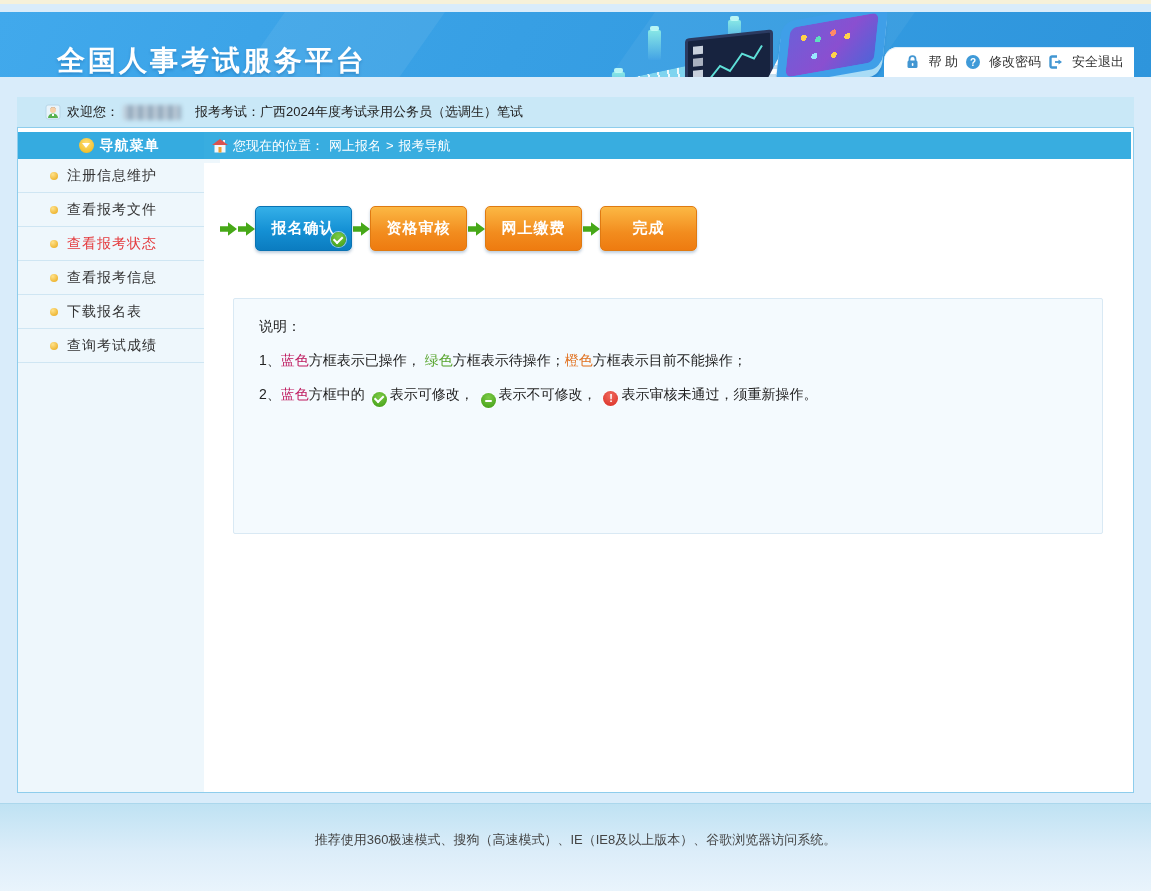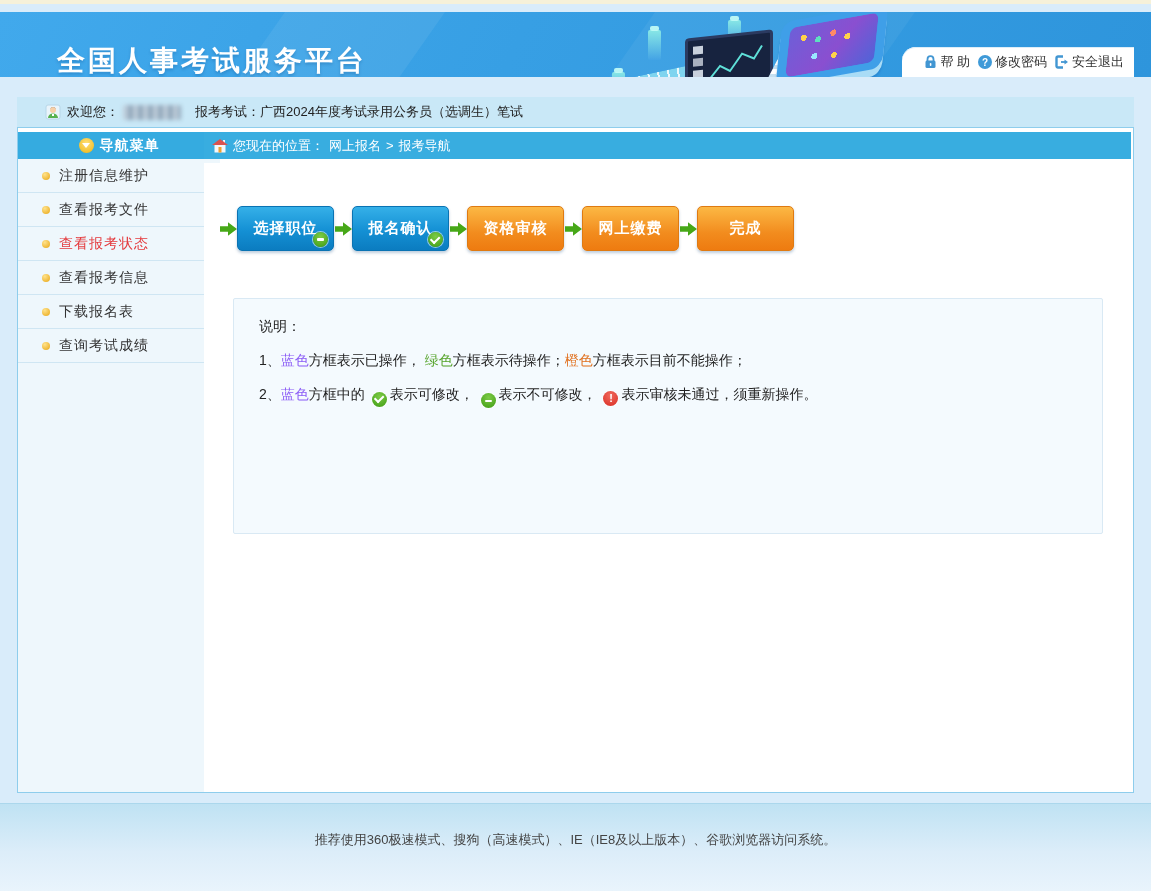--- a/index.html
+++ b/index.html
@@ -69,21 +69,21 @@
   .figure { position:absolute; width:5px; height:12px; background:#c0392b; border-radius:2px; }
   .figure::before { content:""; position:absolute; left:0.5px; top:-5px; width:4px; height:4px; border-radius:50%; background:#2c3e50; }
 
   
   .header-links {
     position:absolute; right:17px; bottom:0; height:30px; padding:0 10px 0 22px;
     background:#fff; border-radius:14px 0 0 0;
     display:flex; align-items:center; gap:8px;
     box-shadow:inset 0 1px 0 #dcedf8;
   }
-  .hlink { display:flex; align-items:center; gap:3px; font-size:13px; color:#333; text-decoration:none; cursor:pointer; }
+  .hlink { display:flex; align-items:center; gap:9px; font-size:13px; color:#333; text-decoration:none; cursor:pointer; }
   .qmark {
     display:inline-flex; width:14px; height:14px; border-radius:50%;
     background:#3f9ad8; color:#fff; font-size:10px; font-weight:bold;
     align-items:center; justify-content:center;
   }
 
   
   .welcome-bar {
     position:absolute; left:17px; top:97px; width:1117px; height:30px;
     background:#c9e8f7; display:flex; align-items:center; font-size:13px; color:#222;
@@ -105,21 +105,21 @@
     height:27px; background:#35abe0; color:#fff; font-size:14px; font-weight:bold;
     display:flex; align-items:center; justify-content:center; gap:6px; cursor:pointer; letter-spacing:1px;
   }
   .nav-toggle {
     width:15px; height:15px; border-radius:50%;
     background:radial-gradient(circle at 50% 35%,#ffe07a,#edb411);
     display:inline-flex; align-items:center; justify-content:center;
   }
   .nav-toggle::after { content:""; width:0; height:0; border-left:4px solid transparent; border-right:4px solid transparent; border-top:5px solid #fff; }
   .side-item {
-    height:34px; display:flex; align-items:center; gap:9px; padding-left:24px;
+    height:34px; display:flex; align-items:center; gap:9px; padding-left:32px;
     font-size:14px; color:#333; border-bottom:1px solid #cfe6f3; cursor:pointer; letter-spacing:1px;
   }
   .side-item .bullet {
     width:8px; height:8px; border-radius:50%;
     background:radial-gradient(circle at 35% 30%,#ffe28a,#e8a614);
   }
   .side-item.active { color:#e4393c; }
 
   .main { position:absolute; left:186px; top:4px; right:2px; bottom:0; }
   .breadcrumb-bar {
@@ -151,21 +151,21 @@
   .badge.check::after { content:""; width:7px; height:4px; border-left:2px solid #fff; border-bottom:2px solid #fff; transform:rotate(-45deg) translate(0.5px,-1px); }
   .badge.excl::after { content:"!"; color:#fff; font-size:11px; font-weight:bold; }
 
   
   .notes-box {
     width:870px; height:236px; margin:47px 0 0 14px;
     background:#f4fafe; border:1px solid #d9e9f4; border-radius:2px;
     padding:17px 0 0 25px; font-size:14px; color:#222;
   }
   .notes-box p { margin:0 0 14px; line-height:20px; }
-  .t-blue { color:#8b5cf6; }
+  .t-blue { color:#be185d; }
   .t-green { color:#55a32a; }
   .t-orange { color:#e0701e; }
   .inline-badge { position:static; display:inline-flex; vertical-align:-3px; margin:0 3px; }
 
   
   .footer {
     position:absolute; left:0; top:803px; width:1151px; height:88px;
     background:linear-gradient(180deg,#bfe2f3 0%,#dcedf9 55%,#e9f4fc 100%);
     border-top:1px solid #abd7ec; text-align:center; font-size:13px; color:#444;
   }
@@ -300,24 +300,20 @@
       <span>报考导航</span>
     </div>
 
     <div class="content">
       <div class="steps">
         <span class="arrow-cell">
           <svg width="17" height="16" viewBox="0 0 17 16">
               <path d="M0 5.2 h8 V1.2 l9 6.8 -9 6.8 V10.8 h-8 z" fill="#47a818"></path>
             </svg>
         </span>
-        <div class="step blue">
-          <span>选择职位</span>
-          <span class="badge green minus"></span>
-        </div>
         <span class="arrow-cell">
           <svg width="17" height="16" viewBox="0 0 17 16">
               <path d="M0 5.2 h8 V1.2 l9 6.8 -9 6.8 V10.8 h-8 z" fill="#47a818"></path>
             </svg>
         </span>
         <div class="step blue">
           <span>报名确认</span>
           <span class="badge green check"></span>
         </div>
         <span class="arrow-cell">

